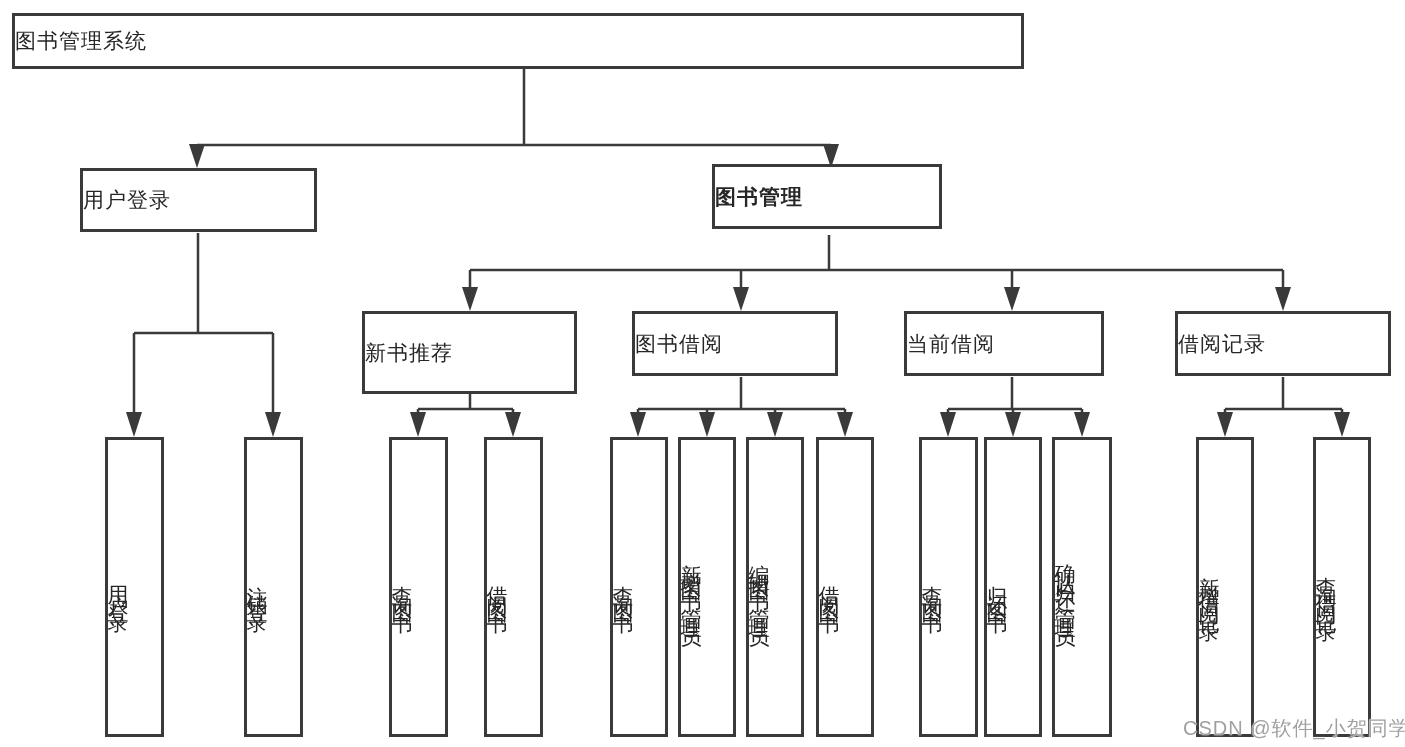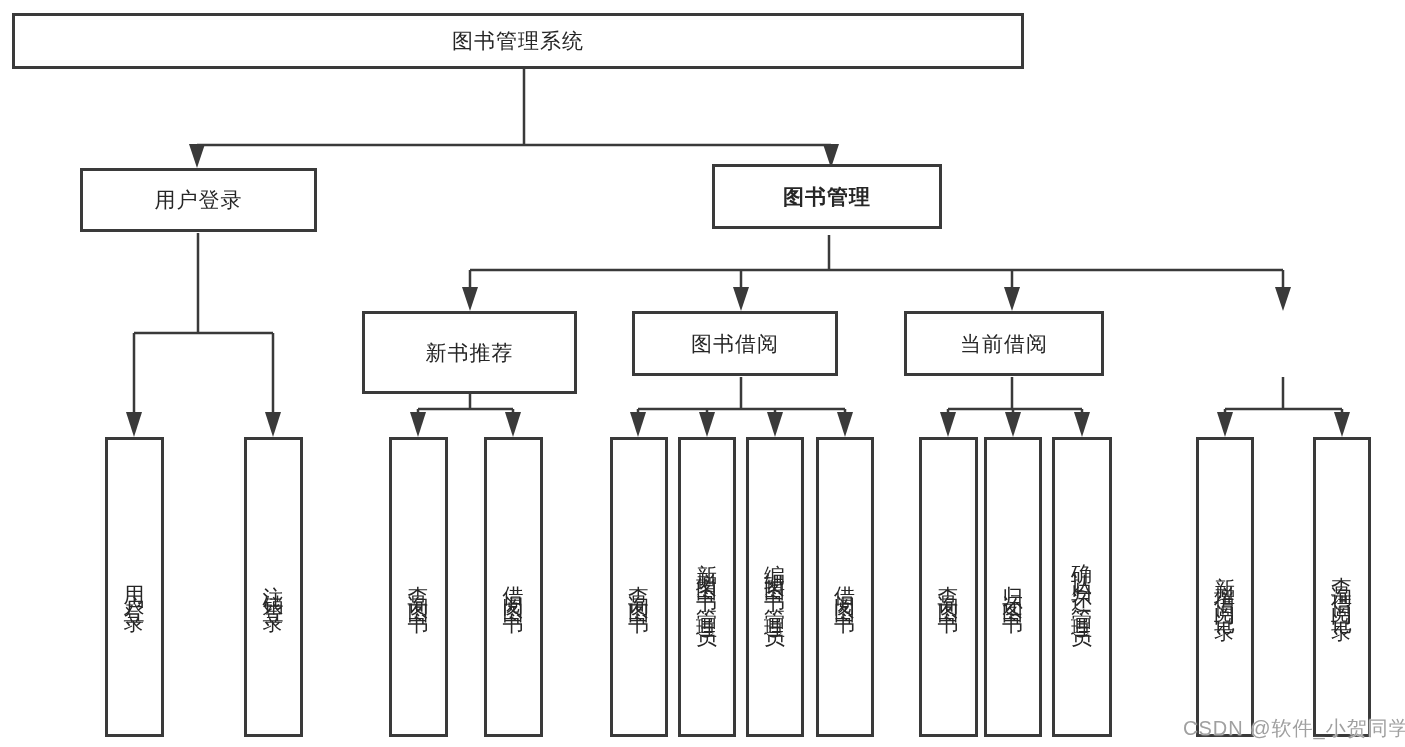--- a/index.html
+++ b/index.html
@@ -18,21 +18,21 @@
     overflow:hidden;
   }
   .wires{position:absolute;left:0;top:0;width:1405px;height:747px;}
   .wires path{stroke:var(--line);stroke-width:2.5;fill:none;}
   .wires polygon{fill:var(--line);stroke:none;}
   .node{
     position:absolute;
     box-sizing:border-box;
     border:3px solid var(--line);
     background:#fff;
-    display:flex;align-items:center;justify-content:center;
+    display:flex;align-items:center;
     font-size:21px;
     letter-spacing:1px;
     color:var(--text);
   }
   .leaf span{
     writing-mode:vertical-rl;
     line-height:1;
     letter-spacing:9px;
     font-size:21px;
     white-space:nowrap;
@@ -111,20 +111,23 @@
 
   <div class="node" style="left:362px;top:311px;width:215px;height:83px;">
     <span>新书推荐</span>
   </div>
   <div class="node" style="left:632px;top:311px;width:206px;height:65px;">
     <span>图书借阅</span>
   </div>
   <div class="node" style="left:904px;top:311px;width:200px;height:65px;">
     <span>当前借阅</span>
   </div>
+  <div class="node" style="left:1175px;top:311px;width:216px;height:65px;">
+    <span>借阅记录</span>
+  </div>
 
   <div class="node leaf" style="left:105px;top:437px;width:59px;height:300px;">
     <span>用户登录</span>
   </div>
   <div class="node leaf" style="left:244px;top:437px;width:59px;height:300px;">
     <span>注销登录</span>
   </div>
 
   <div class="node leaf" style="left:389px;top:437px;width:59px;height:300px;">
     <span>查询图书</span>

